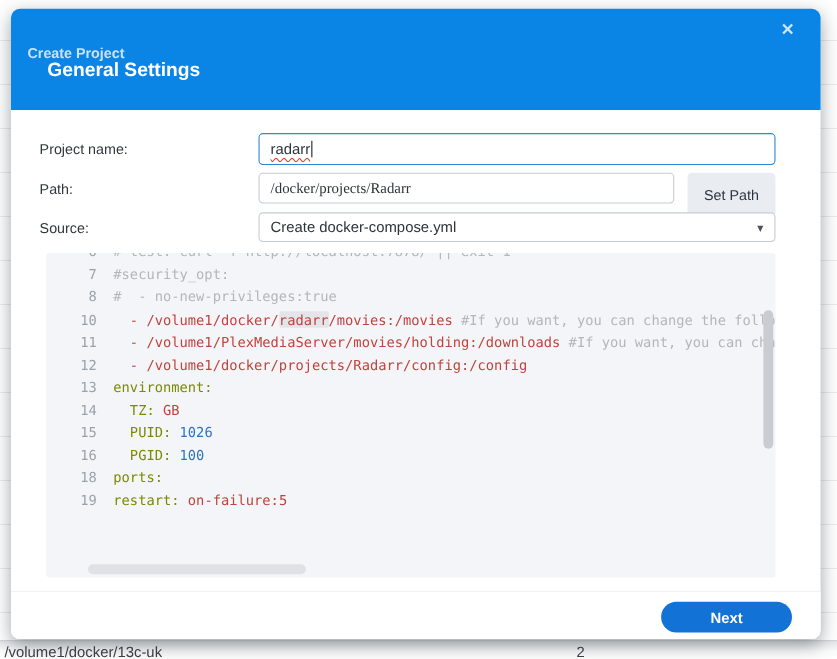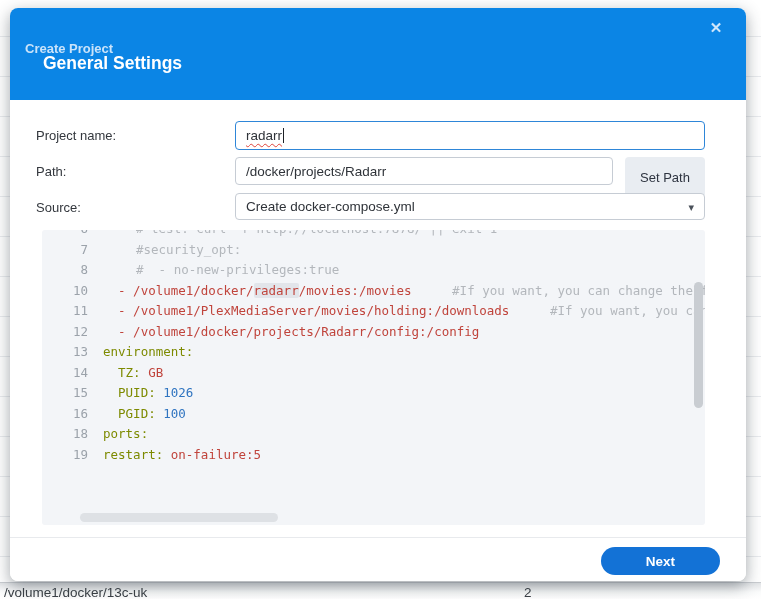--- a/index.html
+++ b/index.html
@@ -51,21 +51,21 @@
   .form-label { position:absolute; left:26px; font-size:13px; color:#33373d; }
   .lbl-1 { top:120px; } .lbl-2 { top:156px; } .lbl-3 { top:192px; }
 
   .fake-input {
     position:absolute; background:#fff; border:1px solid #c6ccd4; border-radius:4px;
     font-size:13.5px; color:#2f3339; padding:0 10px; display:flex; align-items:center;
     white-space:nowrap; overflow:hidden;
   }
   .input-project { left:225px; top:113px; width:470px; height:29px;
     border:1.5px solid #2e86d8; }
-  .input-path { left:225px; top:149px; width:378px; height:28px; }
+  .input-path { left:225px; top:149px; width:378px; height:28px;font-family:Liberation Serif, serif; }
   .input-source { left:225px; top:185px; width:470px; height:27px;text-align:right; }
 
   .squiggle {
     text-decoration:underline wavy #e0443a 1px;
     text-underline-offset:3px;
   }
   .caret { display:inline-block; width:1px; height:15px; background:#1d2126; margin-left:1px; }
 
   .btn-setpath {
     position:absolute; left:615px; top:149px; width:80px; height:40px;
@@ -81,21 +81,21 @@
   .editor {
     position:absolute; left:32px; top:222px; width:663px; height:295px;
     background:#f3f5f8; border-radius:3px; overflow:hidden;
   }
   .code-scroll {
     position:absolute; left:0; top:-11px; right:0;
     font-family:"DejaVu Sans Mono", monospace; font-size:12.5px; line-height:20.5px;
   }
   .code-line { white-space:pre; height:20.5px; }
   .ln { display:inline-block; width:46px; text-align:right; color:#9ba2aa; margin-right:15px; }
-  .tk-comment { color:#b3b7bc;margin-left:33px; }
+  .tk-comment { color:#b3b7bc; }
   .tk-key { color:#7d8a00; }
   .tk-str { color:#c0443c; }
   .tk-str-hl { color:#c0443c; background:#e2e5ea; border-radius:2px; }
   .tk-num { color:#2f74c0; }
   .tk-plain { color:#444; }
   .vscroll {
     position:absolute; right:2px; top:52px; width:9px; height:126px;
     background:#c9cdd2; border-radius:5px;
   }
   .hscroll {

